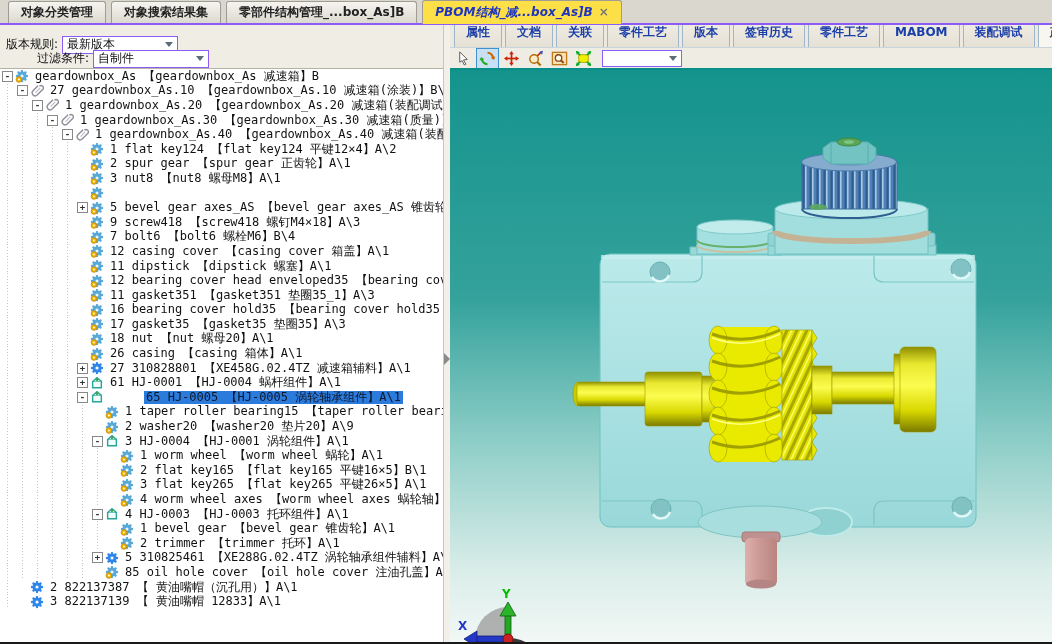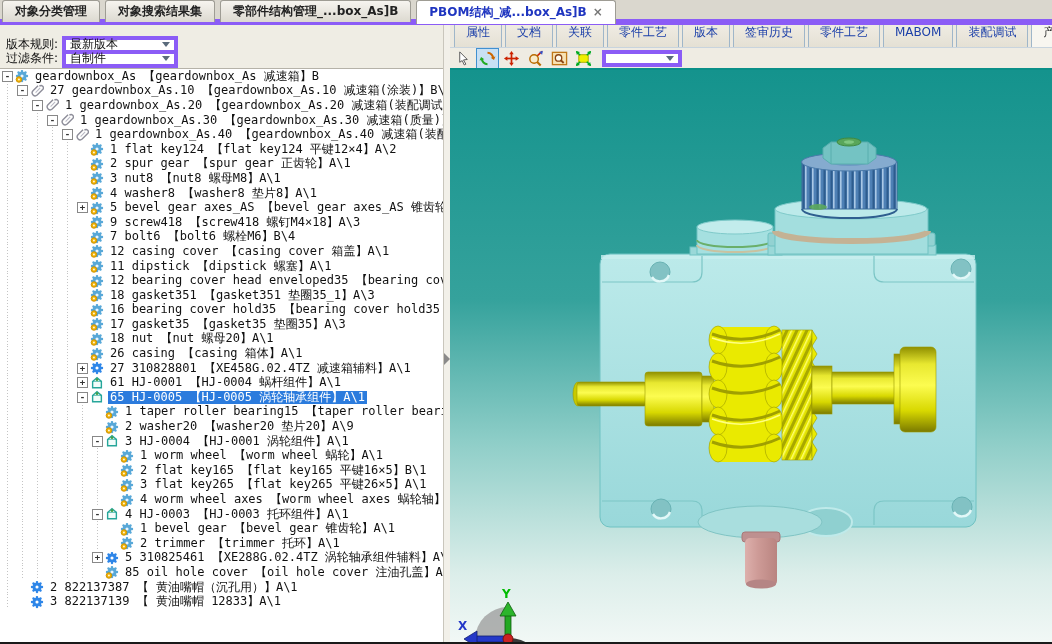--- a/index.html
+++ b/index.html
@@ -1,55 +1,55 @@
 <!DOCTYPE html>
 <html><head>
 <meta charset="utf-8">
 <style>
   html,body{margin:0;padding:0;}
   .app{position:relative;width:1052px;height:644px;background:#ECE9E0;overflow:hidden;
        font-family:"DejaVu Sans","Liberation Sans",sans-serif;font-size:12px;color:#111;}
   
   .win-tabs{position:absolute;left:0;top:0;width:1052px;height:25px;background:#DAD7CE;
-            border-bottom:6px solid #8b5cf6;display:flex;align-items:flex-start;padding-left:2px;box-sizing:border-box;}
+            border-bottom:2px solid #8b5cf6;display:flex;align-items:center;padding-left:8px;box-sizing:border-box;}
   .win-tab{height:21px;line-height:19px;padding:0 12px;margin-right:5px;border:1px solid #9E9C94;border-bottom:none;
            background:linear-gradient(#F6F4EF,#DCD9D0);font-weight:bold;font-size:12px;color:#222;
            border-radius:3px 3px 0 0;white-space:nowrap;display:flex;align-items:center;gap:6px;}
-  .win-tab.active{background:#ffffff;color:#1F35C0;height:23px;}
+  .win-tab.active{background:#fde047;color:#1F35C0;height:23px;font-style:italic;}
   .win-tab .close{color:#777;font-weight:bold;font-size:12px;cursor:default;}
   
   .left-panel{position:absolute;left:0;top:25px;width:443px;height:619px;background:#EFEDE4;box-sizing:border-box;}
   .filter-row{position:absolute;left:0;width:443px;height:21px;display:flex;align-items:center;}
   .filter-row .lbl{width:56px;padding-left:6px;}
-  .combo{height:18px;width:116px;border:4px solid #8b5cf6;background:#FFF;display:flex;align-items:center;
+  .combo{height:18px;width:116px;border:1px solid #8b5cf6;background:#FFF;display:flex;align-items:center;
          justify-content:space-between;padding:0 4px;box-sizing:border-box;}
   .combo .arr{width:0;height:0;border-left:4px solid transparent;border-right:4px solid transparent;border-top:5px solid #5A6B7C;}
   
   .tree{position:absolute;left:0;top:43px;width:443px;height:576px;background:#FFF;overflow:hidden;
         border-top:1px solid #B5B2A8;font-family:"DejaVu Sans Mono","DejaVu Sans",monospace;font-size:12px;}
   .tree-row{display:flex;align-items:center;height:14.6px;white-space:nowrap;padding-left:2px;}
   .indent{width:15px;height:100%;flex:none;background:repeating-linear-gradient(to bottom,#C4C4C4 0 1px,transparent 1px 3px);
           background-size:1px 100%;background-repeat:no-repeat;background-position:5px 0;}
   .exp{width:11px;height:11px;flex:none;margin-right:2px;box-sizing:border-box;
        font:bold 9px/9px "DejaVu Sans Mono",monospace;text-align:center;color:#333;}
   .exp.box{border:1px solid #888;background:#FFF;}
   .tree-icon{width:15px;height:14px;flex:none;margin-right:3px;}
   .tree-icon svg{display:block;}
   .tree-label{padding:0 2px;line-height:13px;}
-  .tree-label.sel{background:#2B7BDD;color:#ffffff;}
+  .tree-label.sel{background:#2B7BDD;color:#0f172a;margin-left:36px;}
   
   .splitter{position:absolute;left:443px;top:25px;width:7px;height:619px;background:#F2F0E9;border-left:1px solid #C9C6BC;box-sizing:border-box;}
   .splitter .grip{position:absolute;left:0px;top:328px;width:0;height:0;
                   border-top:6px solid transparent;border-bottom:6px solid transparent;border-left:6px solid #8A8A8A;}
   
   .right-panel{position:absolute;left:450px;top:25px;width:602px;height:619px;}
   .rp-tabs{position:absolute;left:0;top:0;width:602px;height:22px;display:flex;align-items:flex-end;overflow:hidden;
            background:#ECE9E0;padding-left:4px;box-sizing:border-box;}
   .rp-tab{height:20px;line-height:18px;padding:4px 11px;margin-right:3px;border:1px solid #9FB6C9;border-bottom:none;
-          background:linear-gradient(#F2EFE7,#E4E0D4);color:#1B3FA8;font-weight:normal;font-size:12px;
+          background:linear-gradient(#F2EFE7,#E4E0D4);color:#1B3FA8;font-weight:bold;font-size:12px;
           border-radius:2px 2px 0 0;white-space:nowrap;}
   .rp-tab.active{background:#F8F6F0;color:#333;}
   .toolbar{position:absolute;left:0;top:22px;width:602px;height:21px;background:#EFECE3;border-top:1px solid #C8D4DE;
            display:flex;align-items:center;padding-left:2px;box-sizing:border-box;}
   .tool{width:21px;height:19px;display:flex;align-items:center;justify-content:center;border:1px solid transparent;margin-right:1px;}
   .tool.active{background:#C8E0F4;border:1px solid #4090D0;}
   .toolbar .combo{width:80px;margin-left:6px;height:17px;}
   
   .viewport{position:absolute;left:0;top:43px;width:602px;height:576px;border-top:2px solid #0A8F88;box-sizing:border-box;}
   .viewport svg{display:block;}
@@ -77,21 +77,21 @@
     </div>
 
   <div class="left-panel">
     <div class="filter-row" style="top:9px;">
       <span class="lbl">版本规则:</span>
       <div class="combo">
         <span>最新版本</span>
         <span class="arr"></span>
       </div>
     </div>
-    <div class="filter-row" style="top:23px;">
+    <div class="filter-row" style="top:23px;margin-left:31px;">
       <span class="lbl">过滤条件:</span>
       <div class="combo">
         <span>自制件</span>
         <span class="arr"></span>
       </div>
     </div>
     <div class="tree">
         <div class="tree-row">
           <span class="exp box">-</span>
           <span class="tree-icon">
@@ -243,21 +243,20 @@
                 <rect x="6.6" y="1" width="2.8" height="14" rx="1.2" fill="#58A8D8" transform="rotate(45 8 8)"></rect>
                 <rect x="6.6" y="1" width="2.8" height="14" rx="1.2" fill="#58A8D8" transform="rotate(90 8 8)"></rect>
                 <rect x="6.6" y="1" width="2.8" height="14" rx="1.2" fill="#58A8D8" transform="rotate(135 8 8)"></rect>
                 <circle cx="8" cy="8" r="5" fill="#58A8D8"></circle>
                 <circle cx="8" cy="8" r="1.8" fill="#EAF6FF"></circle>
               </g>
               <circle cx="4.5" cy="12" r="3.2" fill="#F2B200" stroke="#C88E00"></circle>
               <circle cx="4.5" cy="12" r="1.1" fill="#FFF7E0"></circle>
             </svg>
           </span>
-          <span class="tree-label">4 washer8 【washer8 垫片8】A\1</span>
         </div>
         <div class="tree-row">
           <span class="indent"></span>
           <span class="indent"></span>
           <span class="indent"></span>
           <span class="indent"></span>
           <span class="indent"></span>
           <span class="exp box">+</span>
           <span class="tree-icon">
             <svg width="14" height="14" viewBox="0 0 16 16">
@@ -404,21 +403,21 @@
                 <rect x="6.6" y="1" width="2.8" height="14" rx="1.2" fill="#58A8D8" transform="rotate(45 8 8)"></rect>
                 <rect x="6.6" y="1" width="2.8" height="14" rx="1.2" fill="#58A8D8" transform="rotate(90 8 8)"></rect>
                 <rect x="6.6" y="1" width="2.8" height="14" rx="1.2" fill="#58A8D8" transform="rotate(135 8 8)"></rect>
                 <circle cx="8" cy="8" r="5" fill="#58A8D8"></circle>
                 <circle cx="8" cy="8" r="1.8" fill="#EAF6FF"></circle>
               </g>
               <circle cx="4.5" cy="12" r="3.2" fill="#F2B200" stroke="#C88E00"></circle>
               <circle cx="4.5" cy="12" r="1.1" fill="#FFF7E0"></circle>
             </svg>
           </span>
-          <span class="tree-label">18 gasket351 【gasket351 垫圈35_1】A\3</span>
+          <span class="tree-label">11 gasket351 【gasket351 垫圈35_1】A\3</span>
         </div>
         <div class="tree-row">
           <span class="indent"></span>
           <span class="indent"></span>
           <span class="indent"></span>
           <span class="indent"></span>
           <span class="indent"></span>
           <span class="exp"></span>
           <span class="tree-icon">
             <svg width="14" height="14" viewBox="0 0 16 16">

